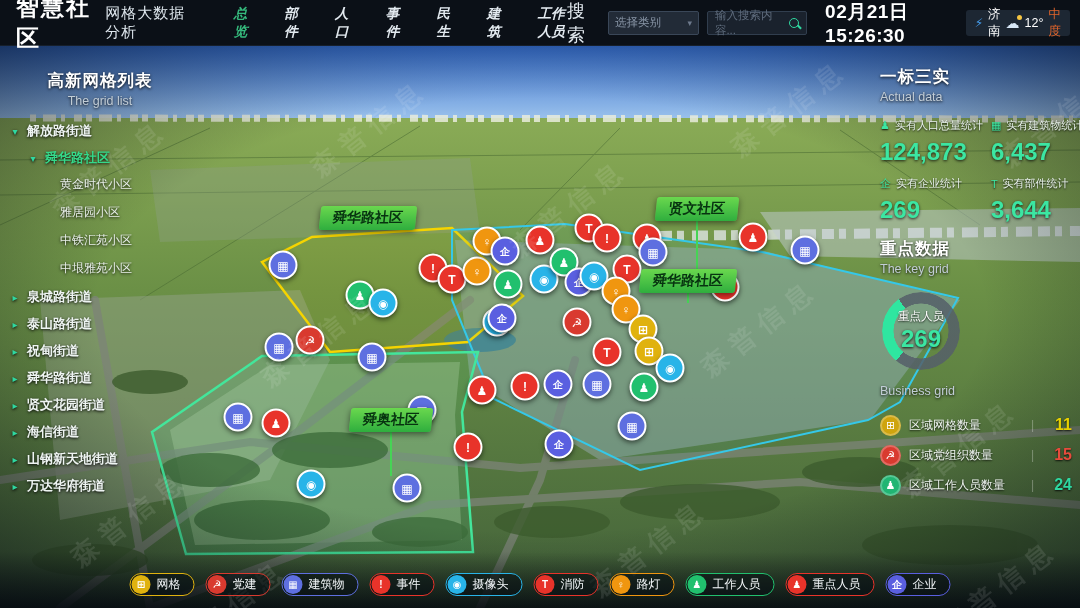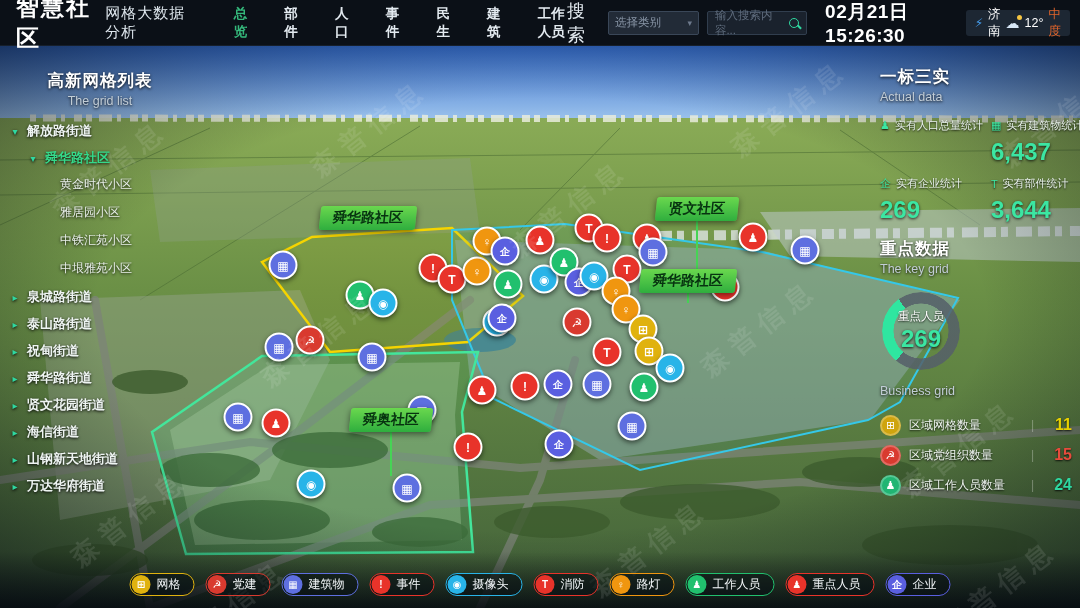--- a/index.html
+++ b/index.html
@@ -3,21 +3,21 @@
 <meta charset="utf-8">
 <style>
   html,body{margin:0;padding:0;background:#0a0f14;}
   body{width:1080px;height:608px;position:relative;overflow:hidden;
        font-family:"Liberation Sans","DejaVu Sans",sans-serif;color:#fff;}
   
   .navbar{position:absolute;left:0;top:0;width:1080px;height:45px;background:#0b1017;
           border-bottom:1px solid #161f2b;display:flex;align-items:center;z-index:40;}
   .logo{font-size:23px;font-weight:bold;letter-spacing:2px;margin-left:16px;}
   .logo-sub{font-size:15px;color:#dfe7ee;margin-left:12px;letter-spacing:1px;}
-  .nav{display:flex;gap:36px;margin-left:42px;}
+  .nav{display:flex;gap:36px;margin-left:42px;font-style:italic;}
   .nav-item{font-size:13.5px;color:#e3eaf0;cursor:pointer;font-weight:bold;}
   .nav-item.active{color:#35b97c;}
   .search-group{display:flex;align-items:center;margin-left:auto;gap:8px;}
   .search-label{font-size:18px;color:#e3eaf0;}
   .search-select{width:84px;height:22px;background:#222b37;border:1px solid #3a4758;color:#8a97a8;
           font-size:11.5px;display:flex;align-items:center;justify-content:space-between;padding:0 6px;border-radius:2px;}
   .search-input{width:92px;height:22px;background:#1a222d;border:1px solid #313e4e;color:#5f6c7d;
           font-size:11.5px;display:flex;align-items:center;justify-content:space-between;padding:0 7px;border-radius:2px;}
   .mag{width:8px;height:8px;border:1.6px solid #2fd8a0;border-radius:50%;position:relative;flex:none;}
   .mag::after{content:"";position:absolute;width:5px;height:1.6px;background:#2fd8a0;
@@ -419,20 +419,21 @@
 <div class="rpanel">
   <div class="sec">
     <div class="panel-title">一标三实</div>
     <div class="panel-sub">Actual data</div>
     <div class="stat-grid" id="stats">
         <div class="stat">
           <div class="s-lab">
             <span class="s-ico">♟</span>
             <span>实有人口总量统计</span>
           </div>
+          <div class="s-val">124,873</div>
         </div>
         <div class="stat">
           <div class="s-lab">
             <span class="s-ico">▦</span>
             <span>实有建筑物统计</span>
           </div>
           <div class="s-val">6,437</div>
         </div>
         <div class="stat">
           <div class="s-lab">

